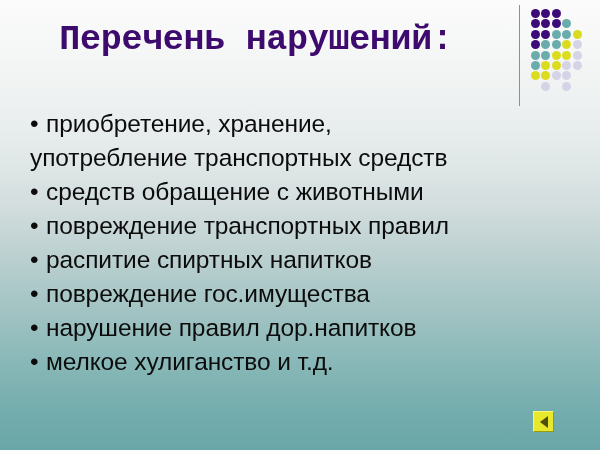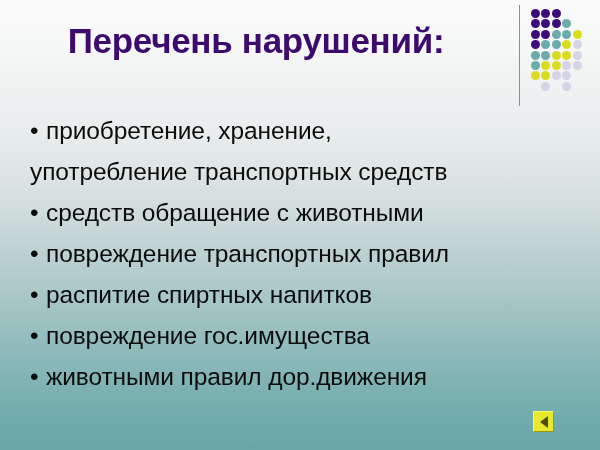--- a/index.html
+++ b/index.html
@@ -33,20 +33,21 @@
   
   #title-area {
     position: absolute;
     left: 0;
     top: 14px;
     width: 512px;
     height: 52px;
     display: flex;
     align-items: center;
     justify-content: center;
+    font-family: Liberation Mono, monospace;
   }
   #slide-title {
     font-size: 35px;
     font-weight: bold;
     color: #3d0a6e;
     letter-spacing: -0.3px;
     white-space: nowrap;
     line-height: 1;
   }
 
@@ -81,21 +82,20 @@
     left: 30px;
     top: 107px;
     width: 548px;
   }
   .bullet-line {
     font-size: 24.5px;
     color: #0c0c0c;
     line-height: 34px;
     white-space: nowrap;
     letter-spacing: -0.1px;
-    margin-top: 7px;
   }
   .bullet-line.cont {
     text-indent: 0;
   }
   .bullet-mark {
     display: inline-block;
     width: 16px;
   }
 
   
@@ -170,20 +170,21 @@
       <div class="dot" style="left: 31.2px; top: 72.8px; background: rgb(212, 212, 230);"></div>
     </div>
 
   <div id="bullet-list">
       <div class="bullet-line"><span class="bullet-mark">•</span><span>приобретение, хранение,</span></div>
       <div class="bullet-line cont"><span>употребление транспортных средств</span></div>
       <div class="bullet-line"><span class="bullet-mark">•</span><span>средств обращение с животными</span></div>
       <div class="bullet-line"><span class="bullet-mark">•</span><span>повреждение транспортных правил</span></div>
       <div class="bullet-line"><span class="bullet-mark">•</span><span>распитие спиртных напитков</span></div>
       <div class="bullet-line"><span class="bullet-mark">•</span><span>повреждение гос.имущества</span></div>
-      <div class="bullet-line"><span class="bullet-mark">•</span><span>животными правил дор.движения</span></div>
+      <div class="bullet-line"><span class="bullet-mark">•</span><span>нарушение правил дор.напитков</span></div>
+      <div class="bullet-line"><span class="bullet-mark">•</span><span>мелкое хулиганство и т.д.</span></div>
     </div>
 
   <div id="back-button">
     <div id="back-triangle"></div>
   </div>
 
 </div>
 
 </body></html>

